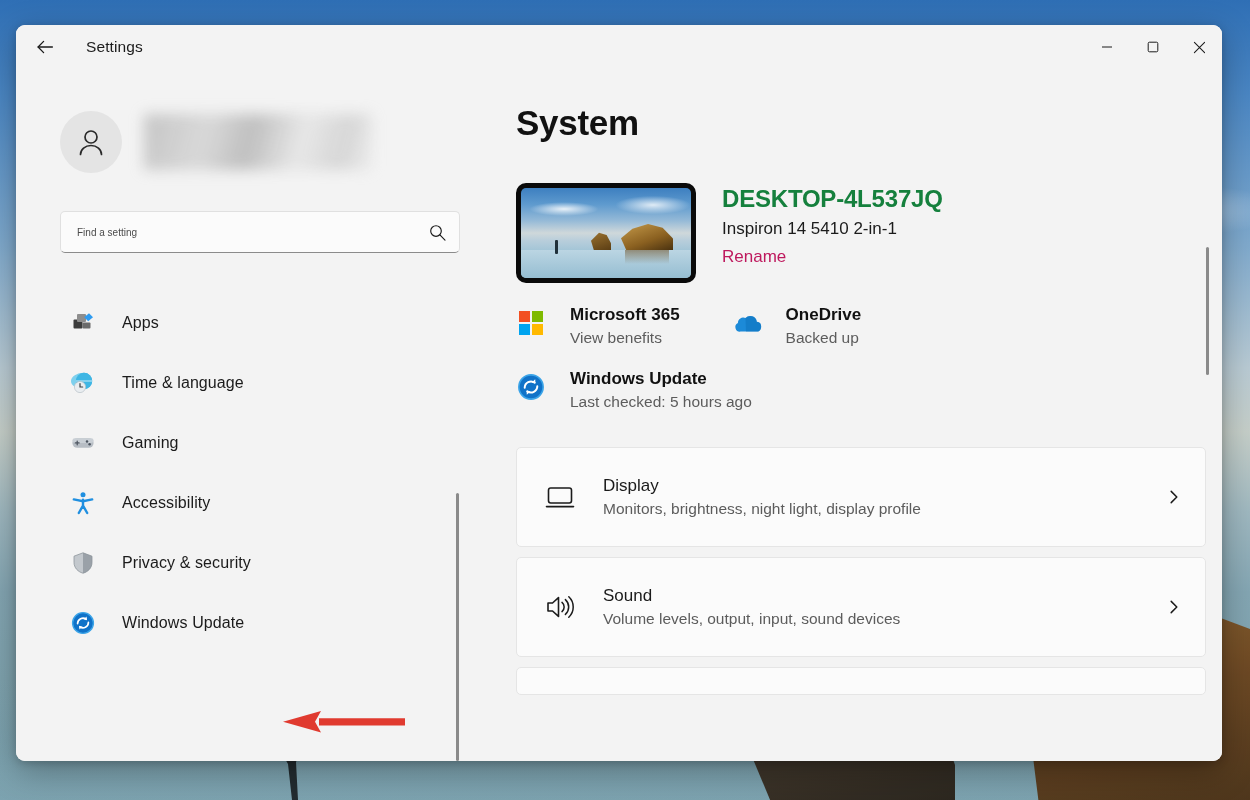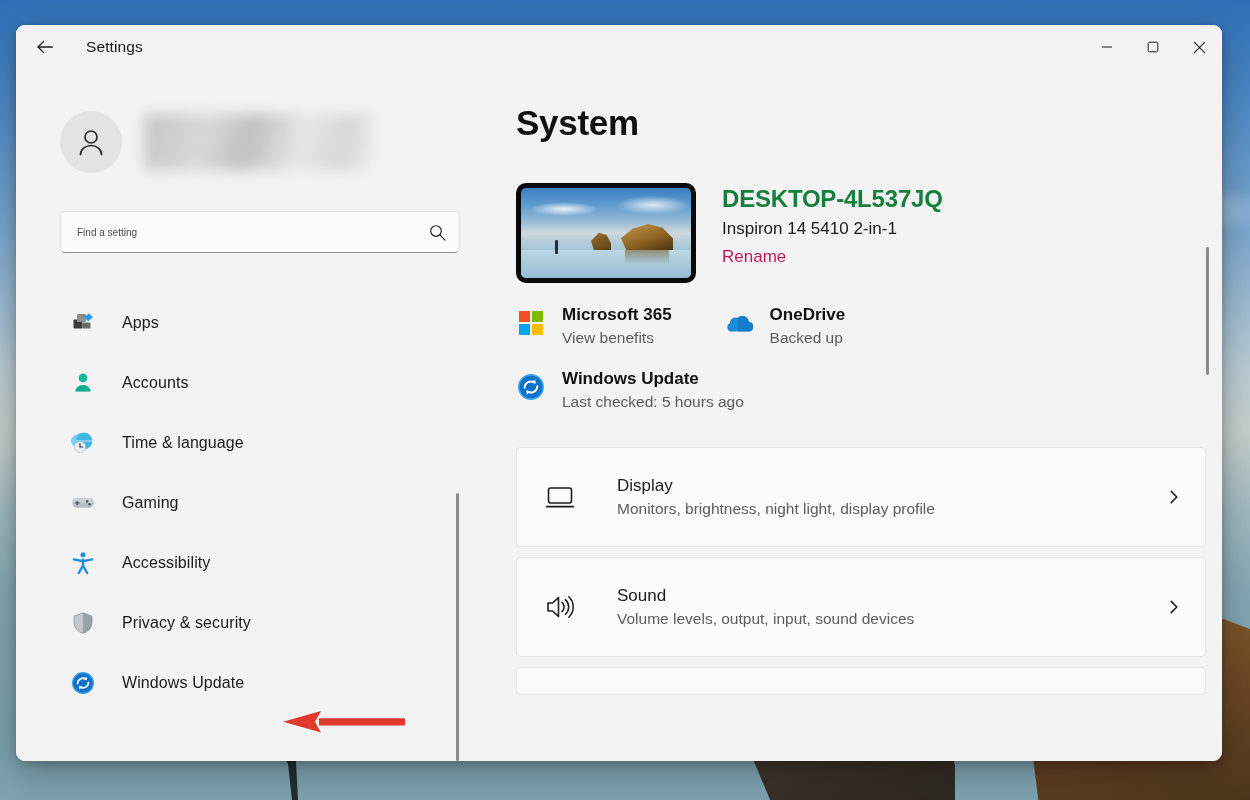--- a/index.html
+++ b/index.html
@@ -312,20 +312,21 @@
   }
 
   #status-row {
     display: flex;
     margin-top: 22px;
   }
   .status-item {
     display: flex;
     align-items: flex-start;
     cursor: pointer;
+    gap: 8px;
   }
   .status-icon {
     width: 30px; height: 30px;
     flex: 0 0 30px;
     display: flex; align-items: center; justify-content: center;
     margin-right: 16px;
     margin-top: 3px;
   }
   .status-title {
     font-size: 17px;
@@ -345,21 +346,20 @@
     width: 690px;
     height: 100px;
     background: #fbfbfb;
     border: 1px solid #e5e5e5;
     border-radius: 5px;
     display: flex;
     align-items: center;
     padding: 0 18px 0 26px;
     margin-bottom: 10px;
     cursor: pointer;
-    gap: 14px;
   }
   .card-icon {
     width: 34px; height: 34px;
     flex: 0 0 34px;
     display: flex; align-items: center; justify-content: center;
     margin-right: 26px;
   }
   .card-text { flex: 1; }
   .card-title {
     font-size: 17px;
@@ -475,30 +475,20 @@
               <svg width="24" height="24" viewBox="0 0 24 24">
                 <rect x="2.5" y="8.5" width="9" height="9" rx="1" fill="#3c3c3c"></rect>
                 <rect x="11.5" y="11.5" width="8" height="6" rx="1" fill="#6b6b6b"></rect>
                 <rect x="6" y="3" width="9" height="8" rx="1" fill="#8d8d8d"></rect>
                 <path d="M13.2 6.2 L18 2.2 L22 6.2 L17.2 10.2 Z" fill="#2e9bf0"></path>
               </svg>
             </span>
             <span class="nav-label">Apps</span>
           </div>
 
-          <div class="nav-item">
-            <span class="nav-icon">
-              <svg width="24" height="24" viewBox="0 0 24 24">
-                <circle cx="12" cy="7" r="4.4" fill="#17b79a"></circle>
-                <path d="M4.4 20.5 a7.6 6.4 0 0 1 15.2 0 Z" fill="#17b79a"></path>
-                <path d="M4.4 20.5 a7.6 6.4 0 0 1 15.2 0 Z" fill="#0e9b86" opacity=".45"></path>
-              </svg>
-            </span>
-            <span class="nav-label">Accounts</span>
-          </div>
 
           <div class="nav-item">
             <span class="nav-icon">
               <svg width="24" height="24" viewBox="0 0 24 24">
                 <circle cx="13" cy="10" r="8.2" fill="#1e9fd8"></circle>
                 <path d="M13 1.8 a8.2 8.2 0 0 1 0 16.4 a13 8.2 0 0 1 0 -16.4 Z" fill="#4bc0ea" opacity=".7"></path>
                 <path d="M4.8 10 H21.2" stroke="#d8f2fb" stroke-width=".9" fill="none"></path>
                 <circle cx="9" cy="16" r="5.6" fill="#e9edf0"></circle>
                 <circle cx="9" cy="16" r="5.6" fill="none" stroke="#b9c2c8" stroke-width=".7"></circle>
                 <path d="M9 12.6 V16 H11.7" stroke="#3a3f44" stroke-width="1.2" fill="none" stroke-linecap="round"></path>

